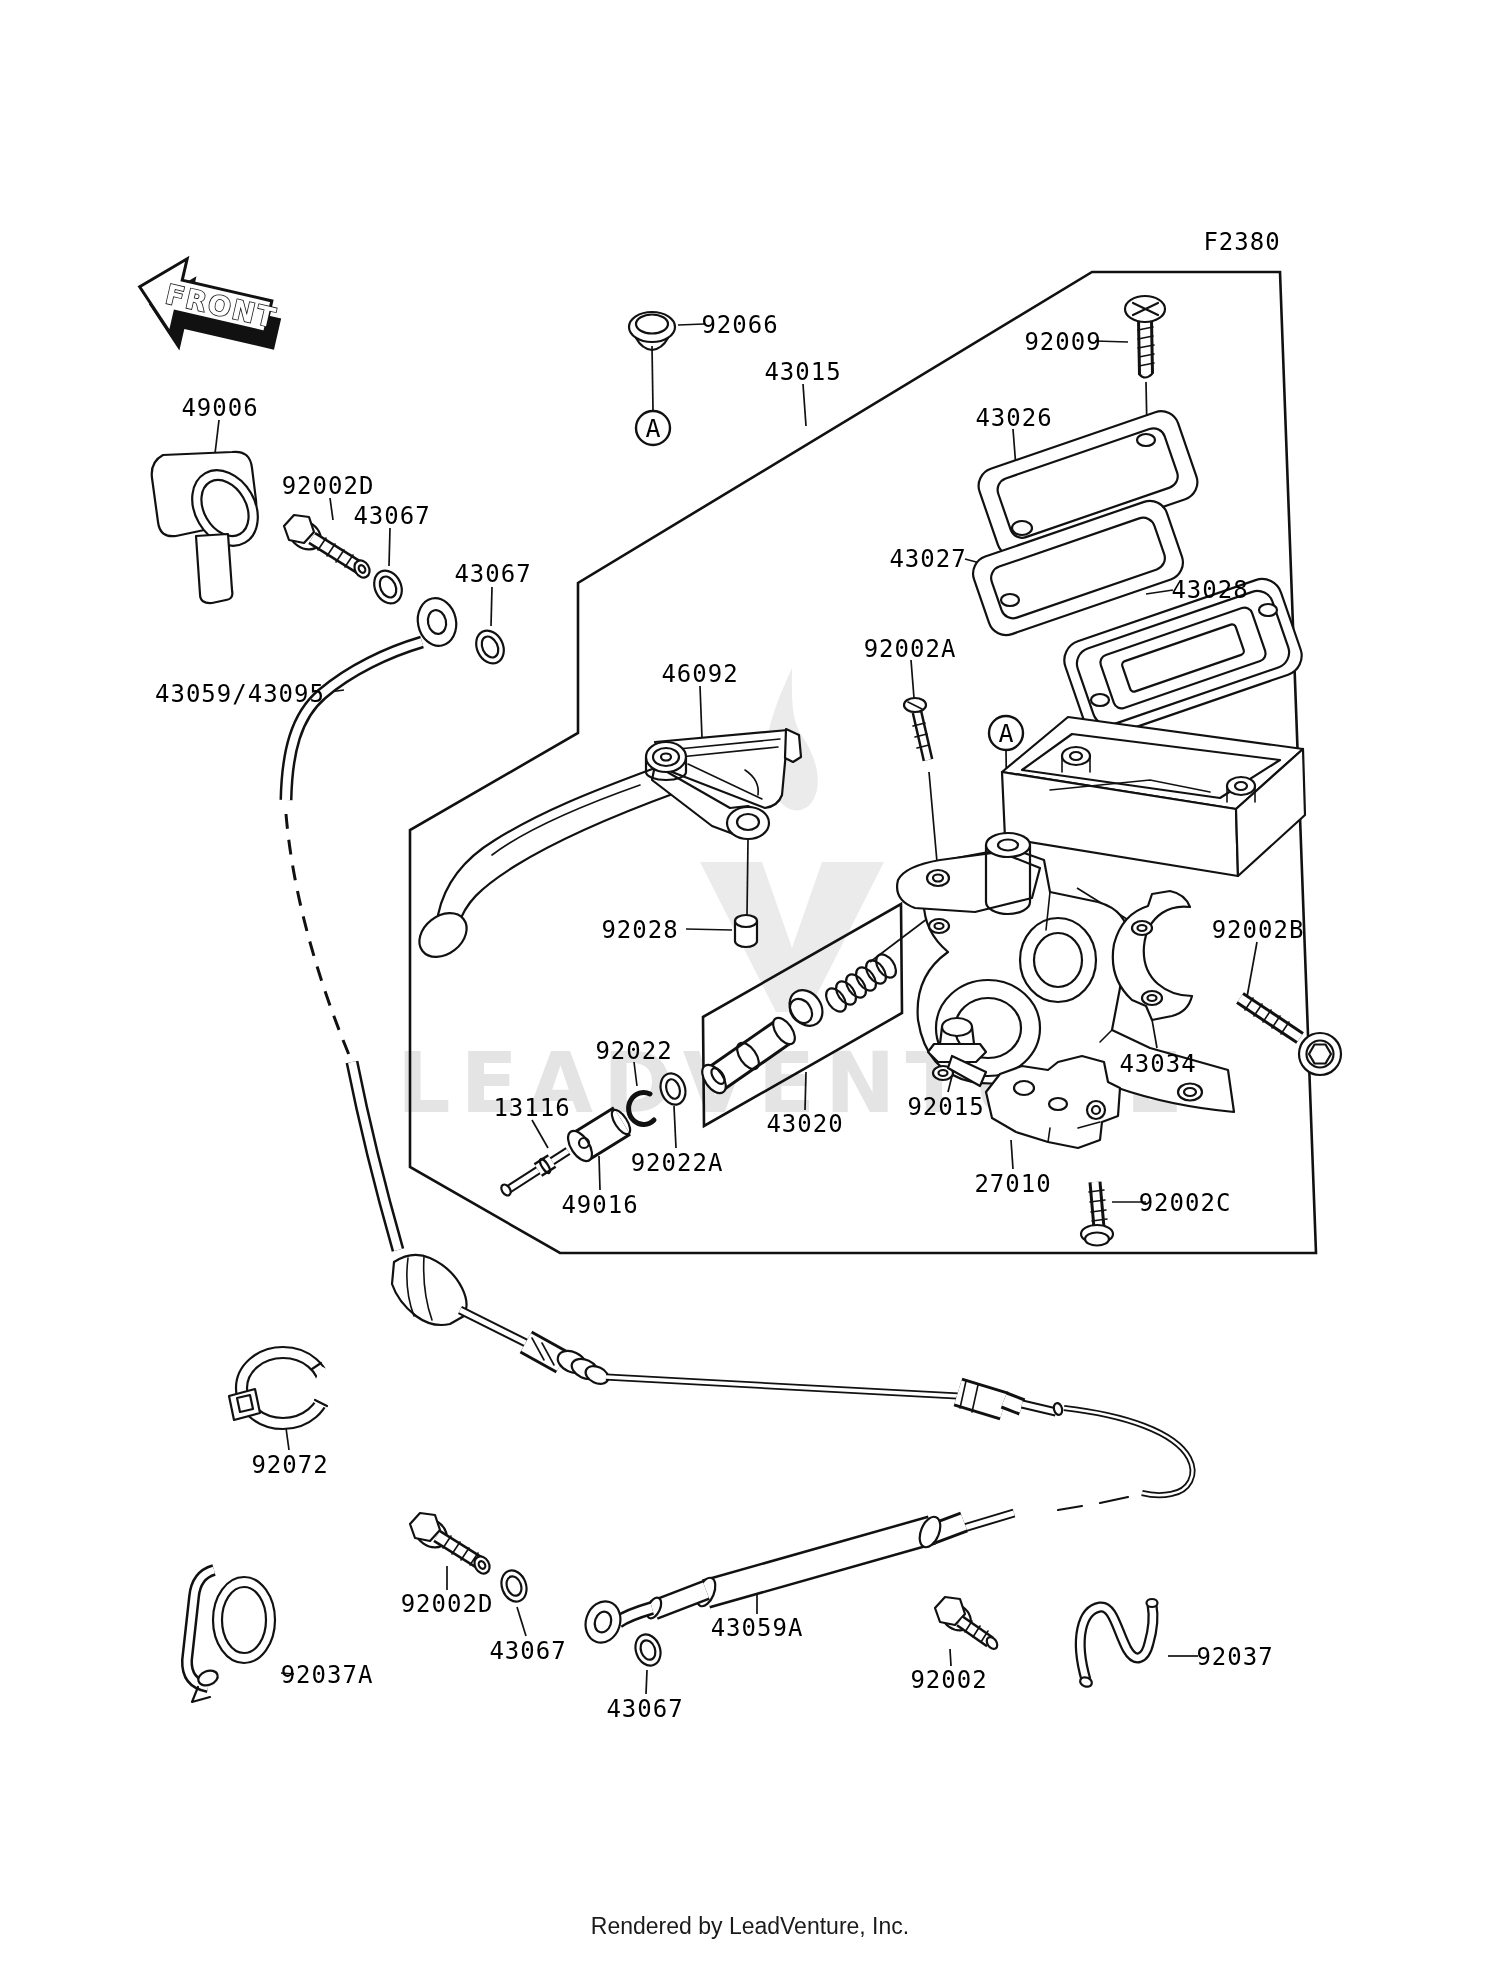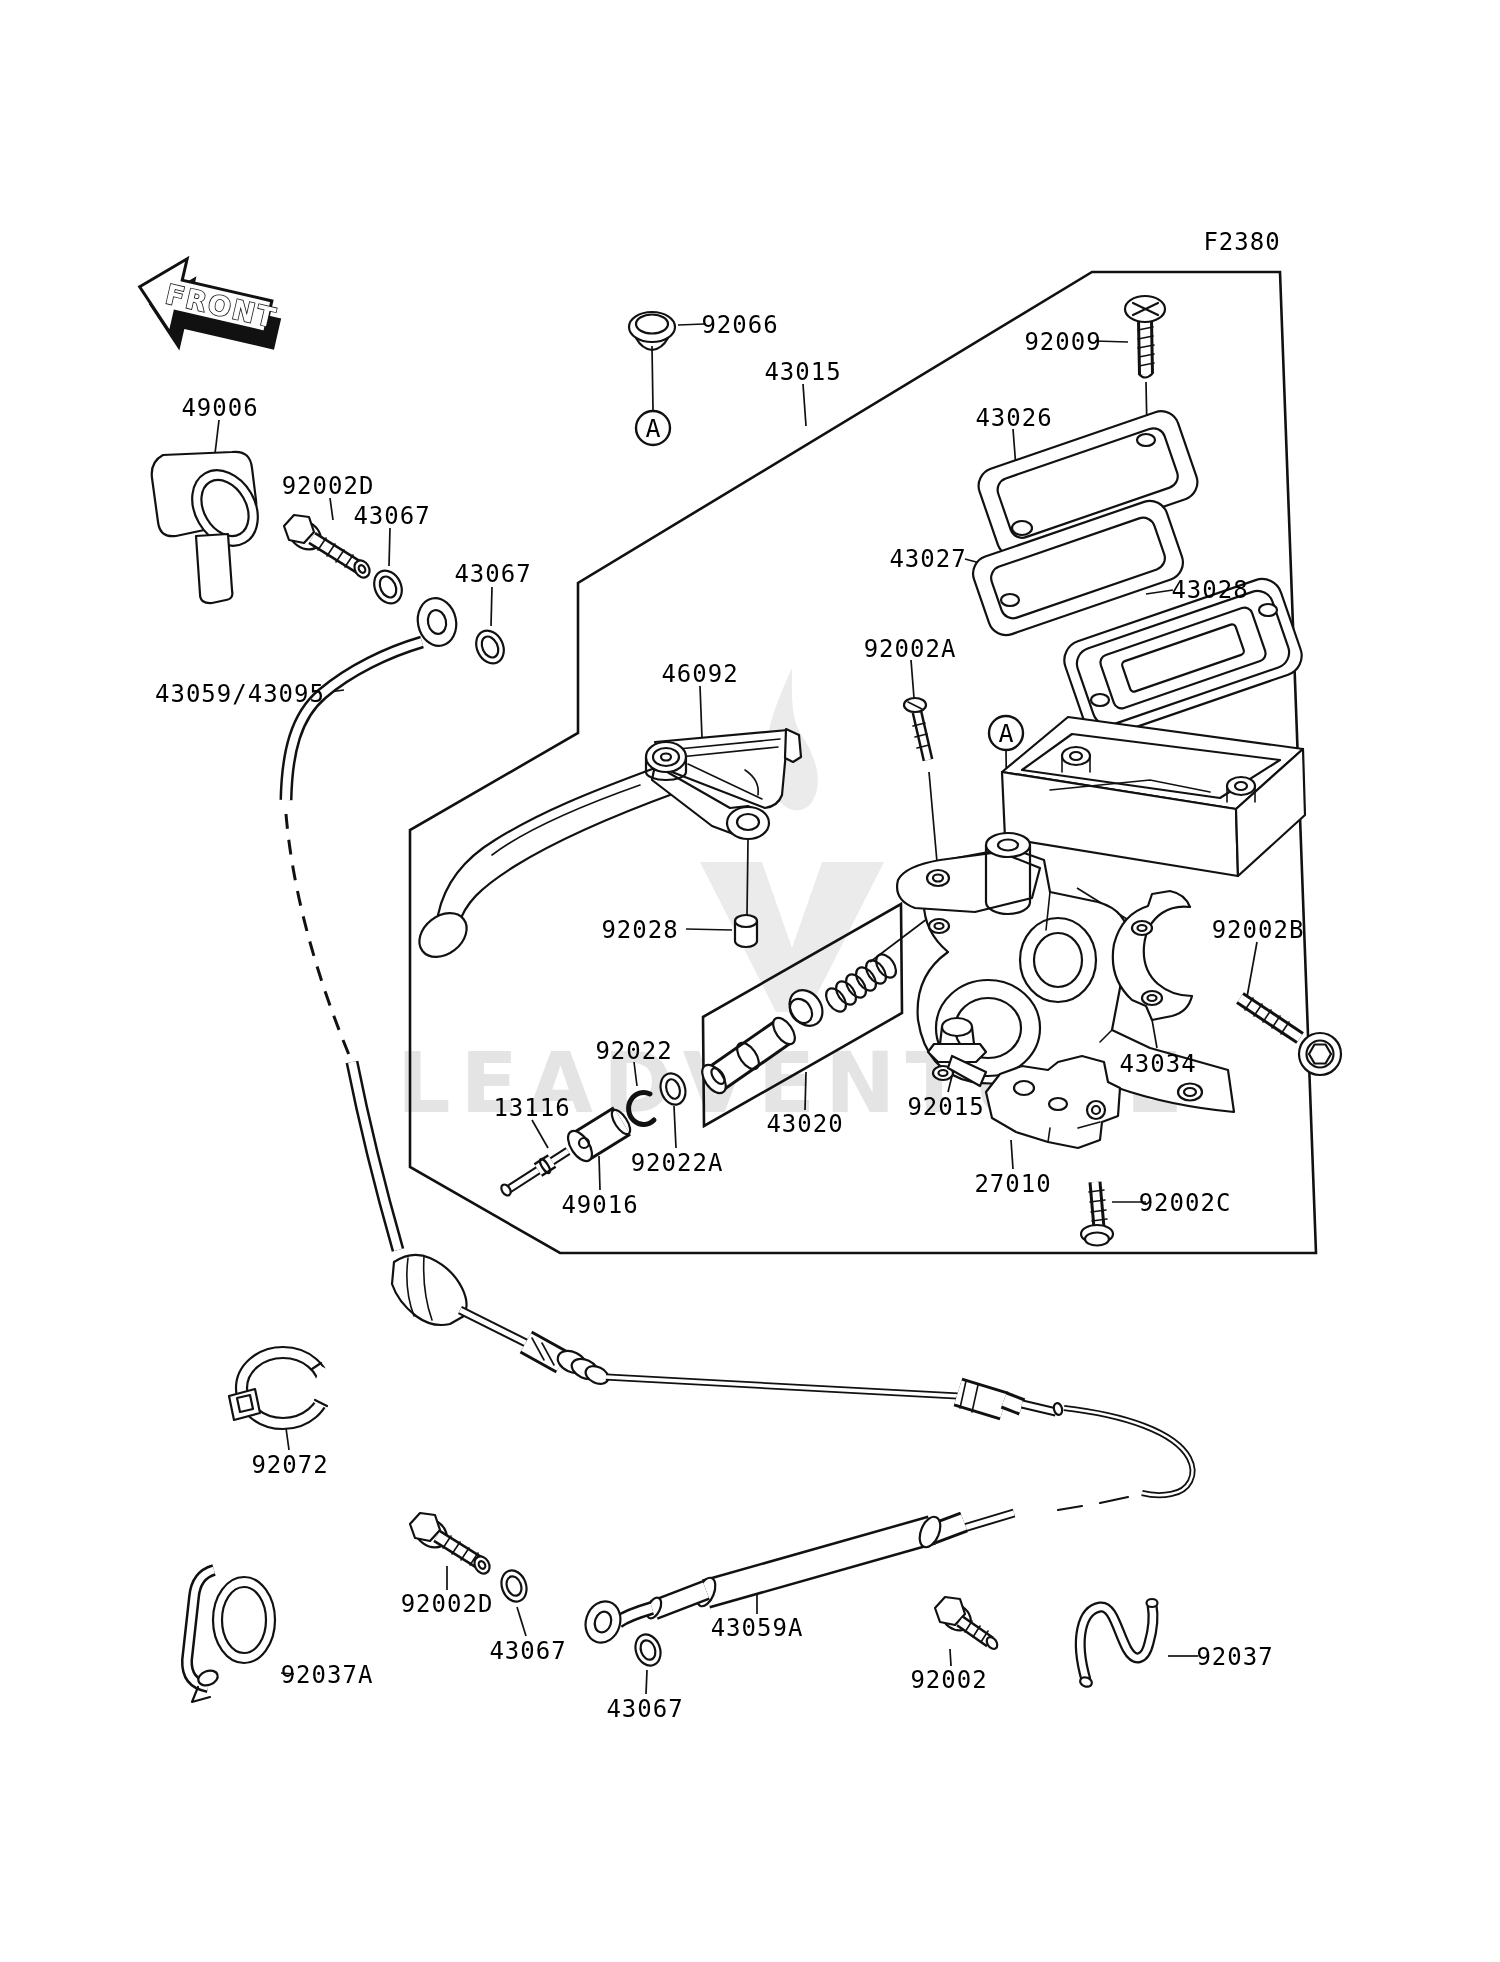--- a/index.html
+++ b/index.html
@@ -507,13 +507,14 @@
           <circle cx="653" cy="428" r="17" class="callout-circle"></circle>
           <text x="653" y="437" class="callout-letter">A</text>
         </g>
         <g>
           <circle cx="1006" cy="733" r="17" class="callout-circle"></circle>
           <text x="1006" y="742" class="callout-letter">A</text>
         </g>
       </g>
 </svg>
 
+<div class="footer">Rendered by LeadVenture, Inc.</div>
 </div>
 
 </body></html>

